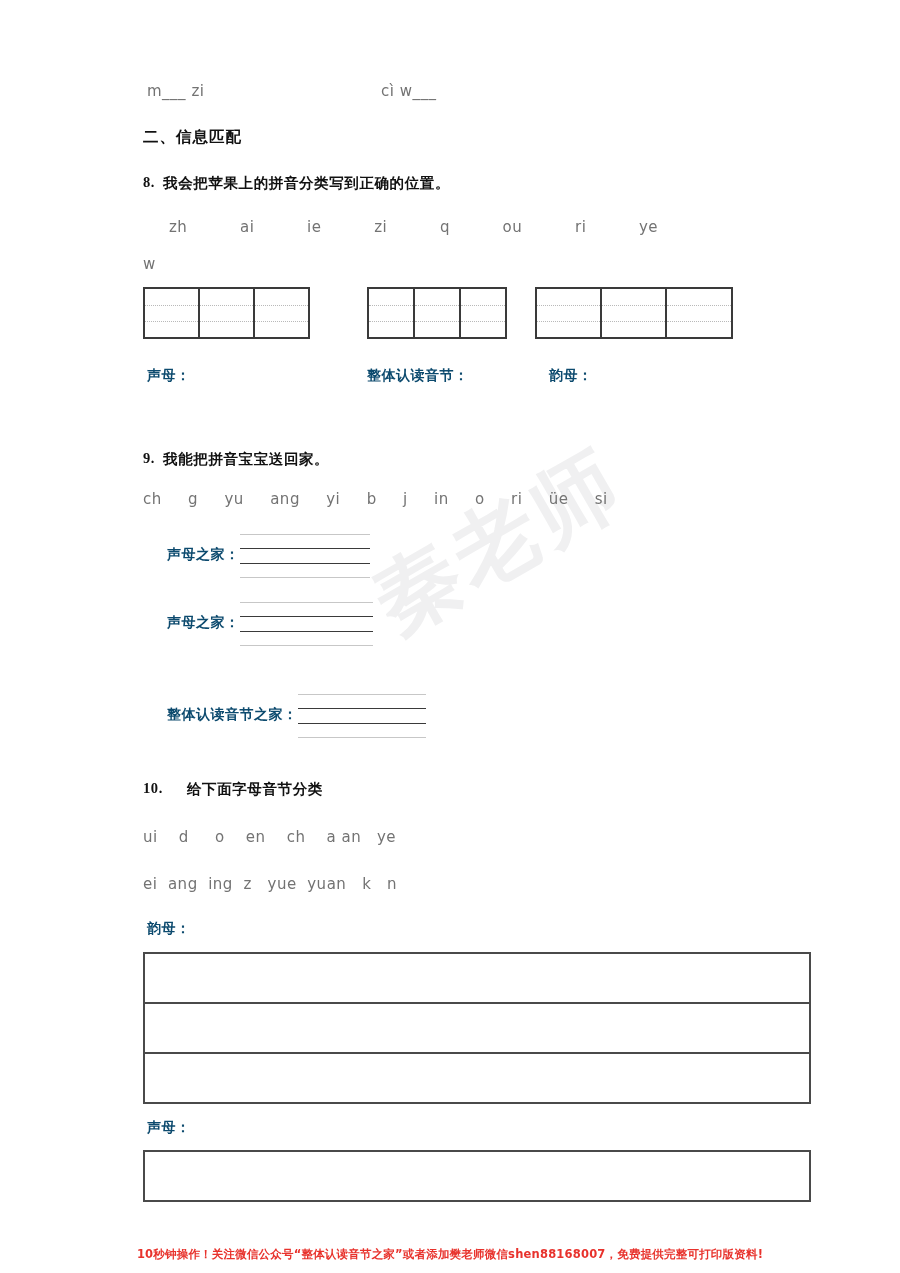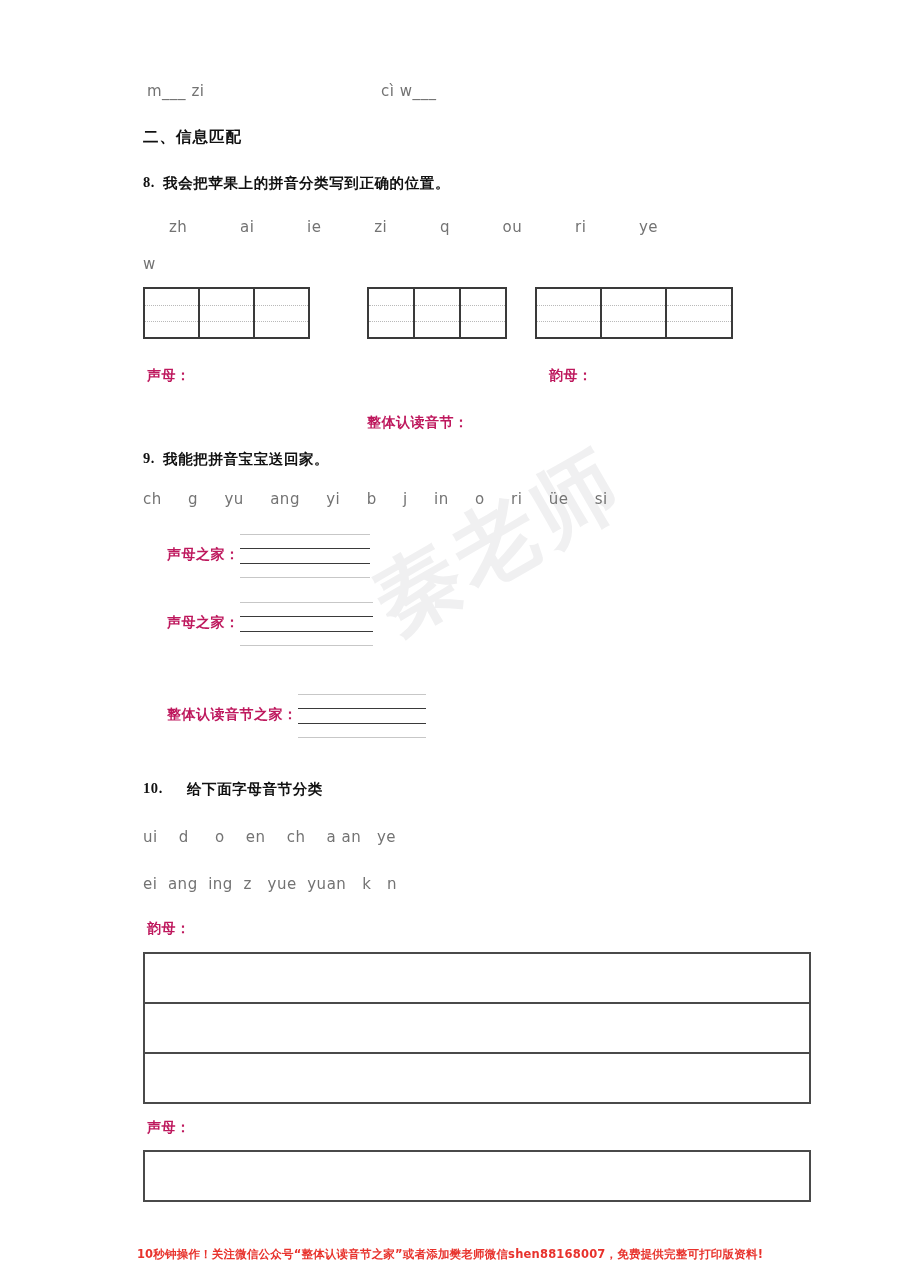--- a/index.html
+++ b/index.html
@@ -65,21 +65,21 @@
     font-family: "Liberation Serif", "DejaVu Serif", serif;
     font-weight: 700;
     font-size: 14.5px;
     color: #111;
     letter-spacing: 0.6px;
   }
   .label-cn {
     font-family: "Liberation Serif", "DejaVu Serif", serif;
     font-weight: 700;
     font-size: 14px;
-    color: #be185d;
+    color: #0c4a6e;
     letter-spacing: 0.5px;
     white-space: nowrap;
   }
 
   
   .grid-set {
     display: flex;
     align-items: flex-start;
   }
   .pygrid {
@@ -196,21 +196,21 @@
         <div class="pycell" style="width:46px;"></div>
       </div>
       <div class="pygrid" style="margin-left:28px;">
         <div class="pycell" style="width:65px;"></div>
         <div class="pycell" style="width:65px;"></div>
         <div class="pycell" style="width:66px;"></div>
       </div>
     </div>
 
     <div style="position:absolute; top:367px; left:4px;" class="label-cn">声母：</div>
-    <div style="position:absolute; top:367px; left:224px;margin-top:47px;" class="label-cn">整体认读音节：</div>
+    <div style="position:absolute; top:367px; left:224px;" class="label-cn">整体认读音节：</div>
     <div style="position:absolute; top:367px; left:406px;" class="label-cn">韵母：</div>
 
     <div style="position:absolute; top:450px; left:0px; display:flex; gap:8px;">
       <span class="q-text">9.</span>
       <span class="q-text">我能把拼音宝宝送回家。</span>
     </div>
 
     <div style="position:absolute; top:490px; left:0px;text-align:right;" class="pinyin-row">ch     g     yu     ang     yi     b     j     in     o     ri     üe     si</div>
 
     <div style="position:absolute; top:534px; left:4px;" class="staff-row">

